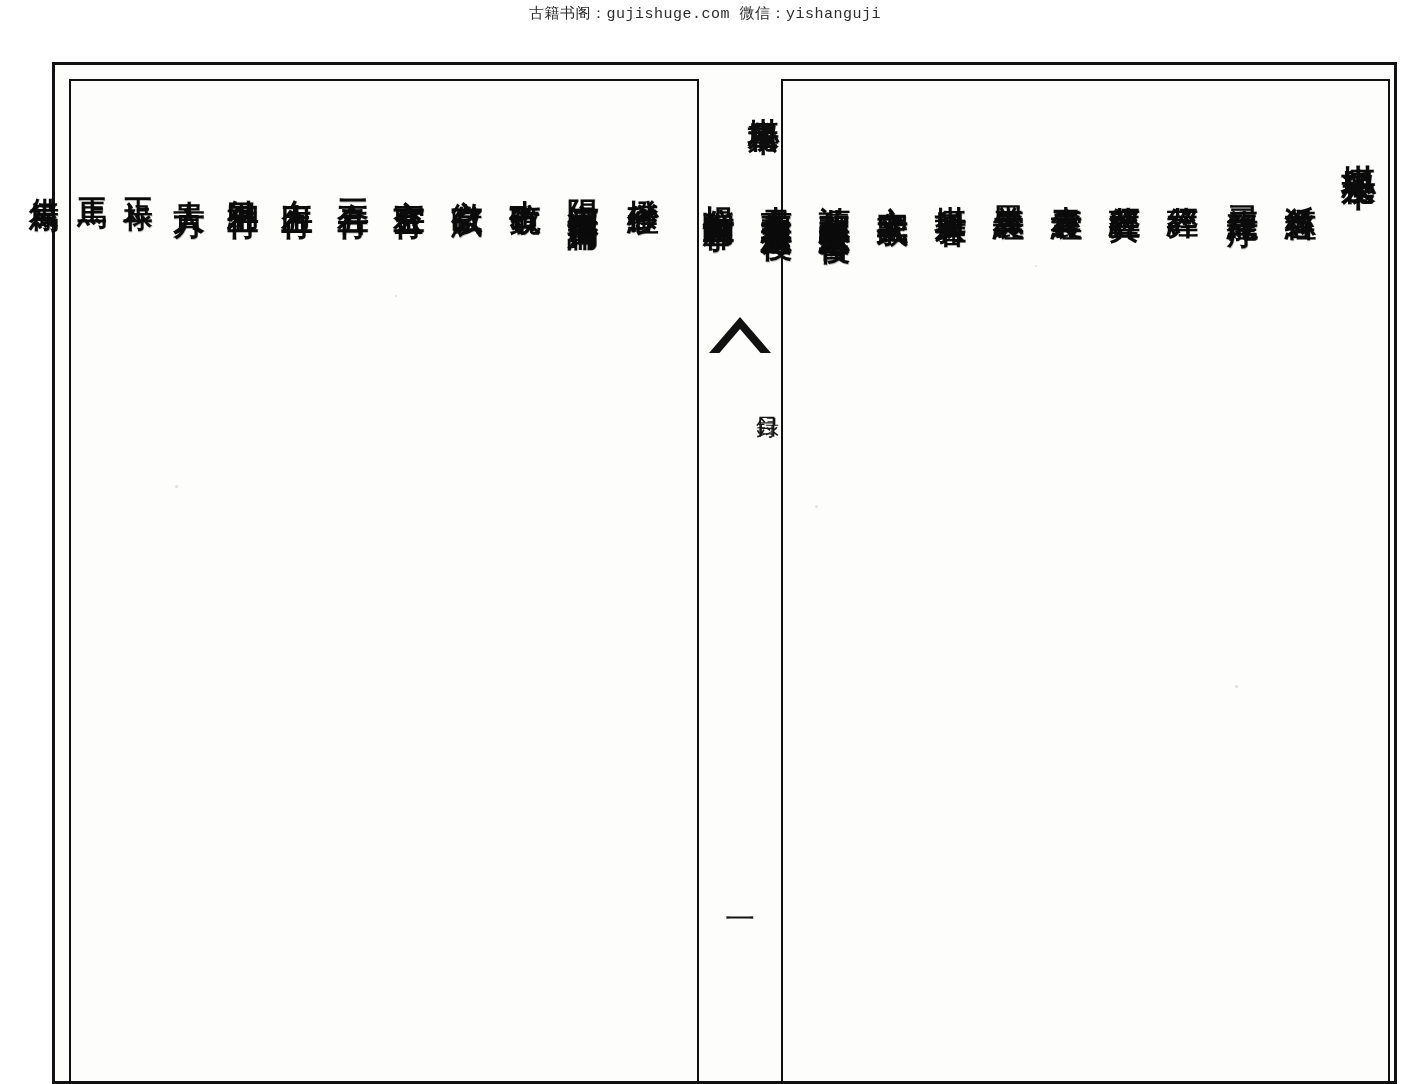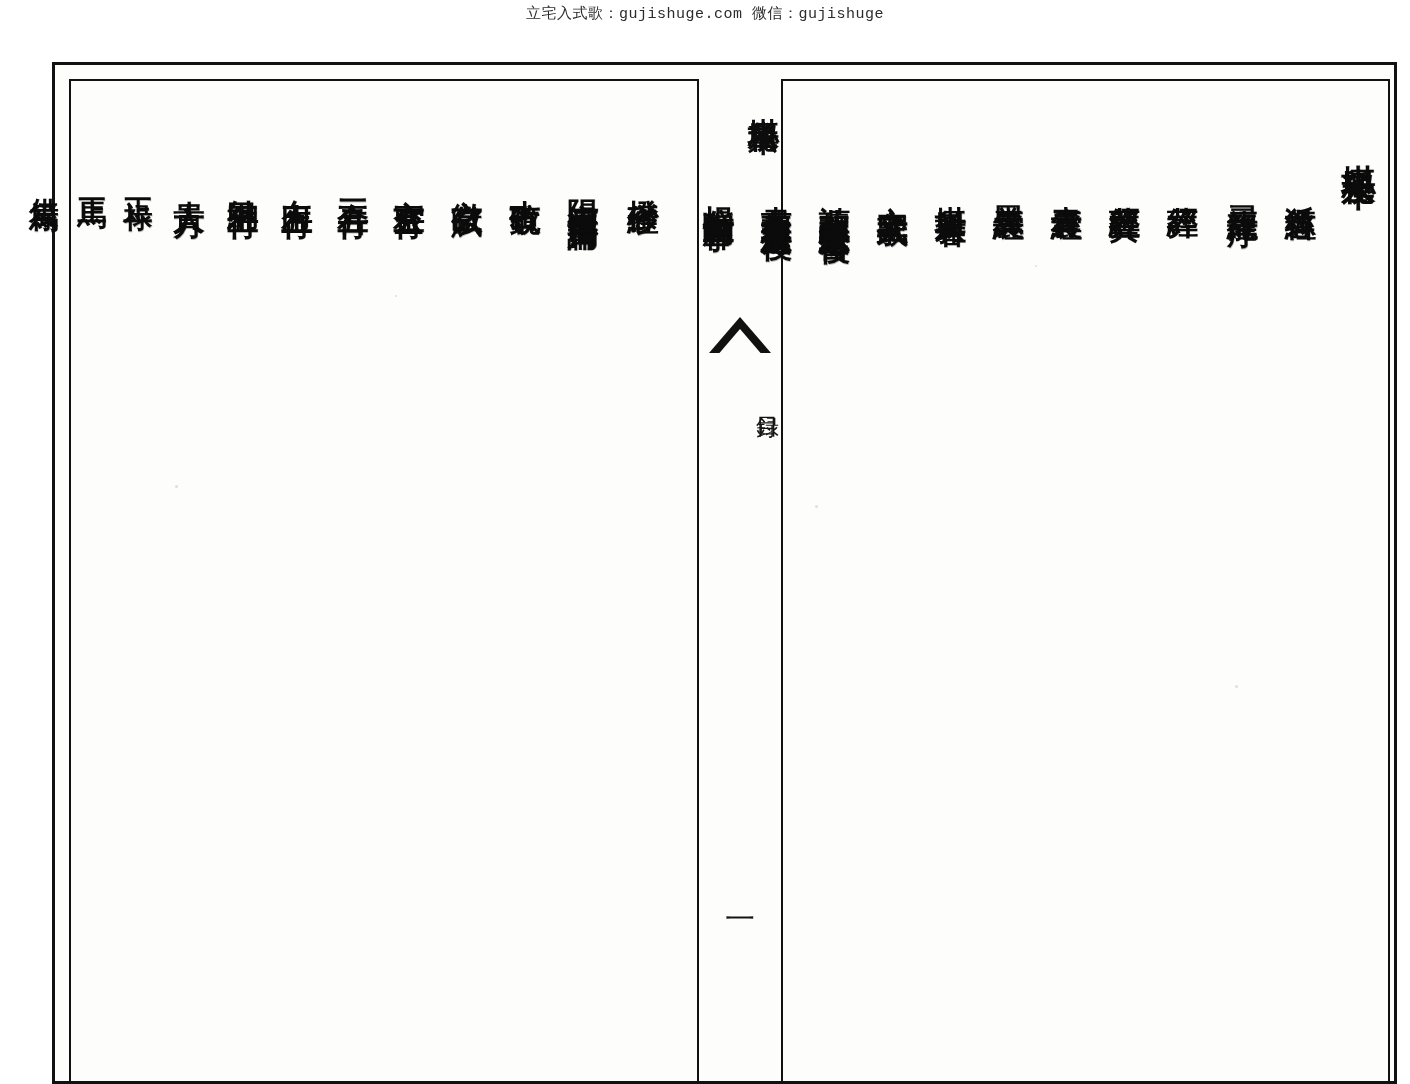--- a/index.html
+++ b/index.html
@@ -170,21 +170,21 @@
     position: absolute;
     background: #cfcfcf;
     border-radius: 50%;
     opacity: 0.65;
   }
 </style>
 </head>
 <body>
 
 <div id="watermark">
-  <span class="cn">立宅入式歌：</span><span>gujishuge.com</span>&nbsp;<span class="cn">微信：</span><span>gujishuge</span>
+  <span class="cn">古籍书阁：</span><span>gujishuge.com</span>&nbsp;<span class="cn">微信：</span><span>yishanguji</span>
 </div>
 
 <div id="page-frame">
   <div id="page-inner"></div>
 
   <div id="fold-strip">
     <div id="fold-title">堪輿秘本</div>
     <div id="fold-mark"></div>
     <div id="fold-mark-inner"></div>
     <div id="fold-section">目録</div>

